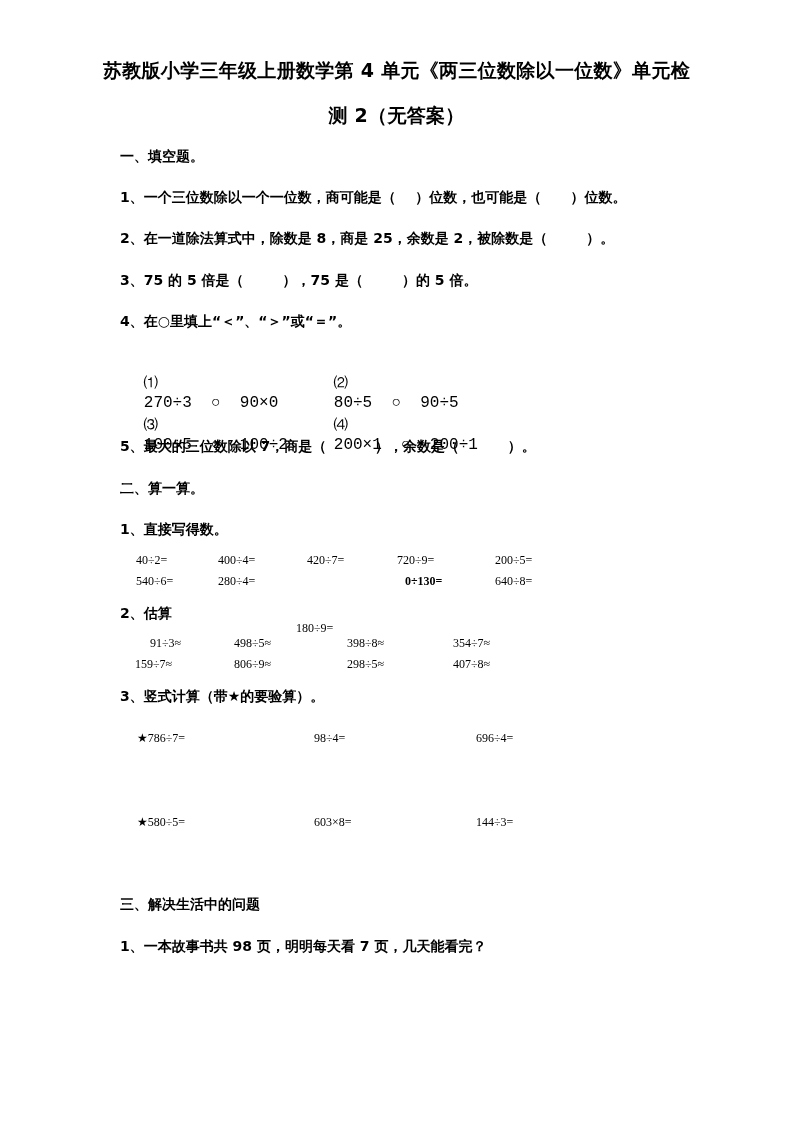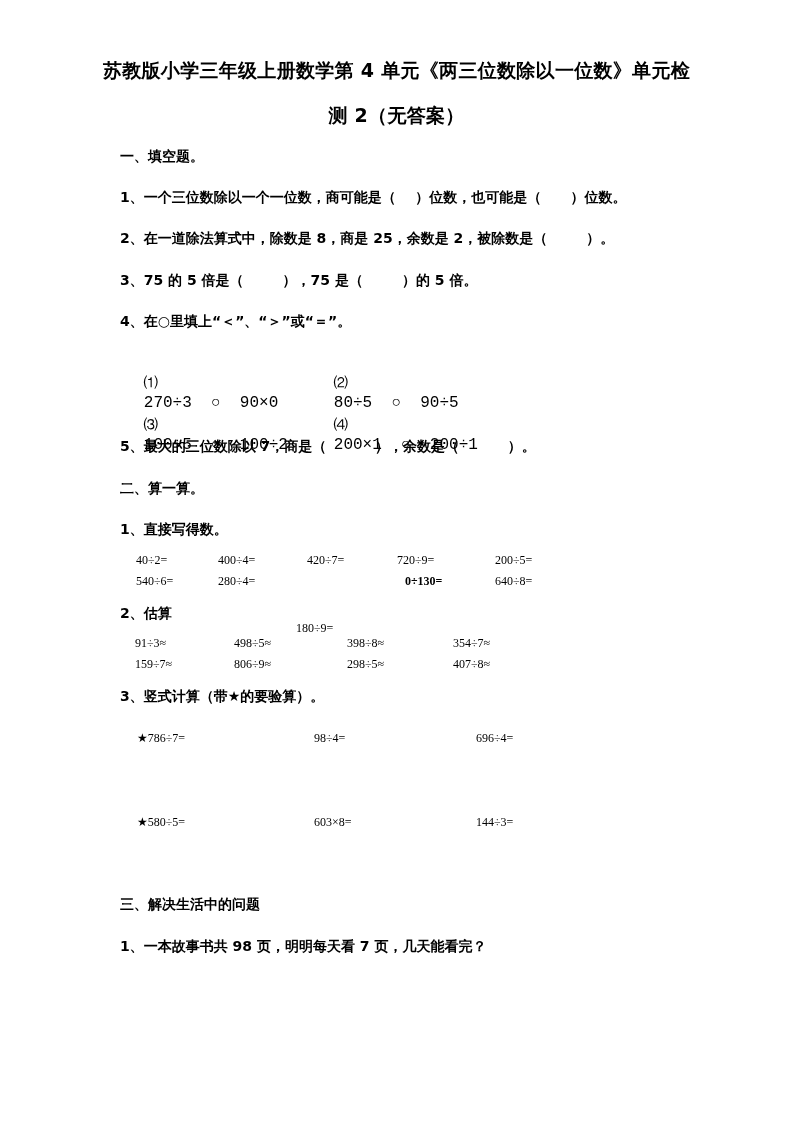--- a/index.html
+++ b/index.html
@@ -101,21 +101,21 @@
   <div class="cell" style="left:495px; top:550px;">200÷5=</div>
 
   <div class="cell" style="left:136px; top:571px;">540÷6=</div>
   <div class="cell" style="left:218px; top:571px;">280÷4=</div>
   <div class="cell" style="left:296px; top:571px;margin-top:47px;">180÷9=</div>
   <div class="cell" style="left:405px; top:571px;font-weight:bold;">0÷130=</div>
   <div class="cell" style="left:495px; top:571px;">640÷8=</div>
 
   <div class="line" style="top:603px;">2、估算</div>
 
-  <div class="cell" style="left:135px; top:633px;">91÷3≈</div>
+  <div class="cell" style="left:150px; top:633px;">91÷3≈</div>
   <div class="cell" style="left:234px; top:633px;">498÷5≈</div>
   <div class="cell" style="left:347px; top:633px;">398÷8≈</div>
   <div class="cell" style="left:453px; top:633px;">354÷7≈</div>
 
   <div class="cell" style="left:135px; top:654px;">159÷7≈</div>
   <div class="cell" style="left:234px; top:654px;">806÷9≈</div>
   <div class="cell" style="left:347px; top:654px;">298÷5≈</div>
   <div class="cell" style="left:453px; top:654px;">407÷8≈</div>
 
   <div class="line" style="top:686px;">3、竖式计算（带★的要验算）。</div>

